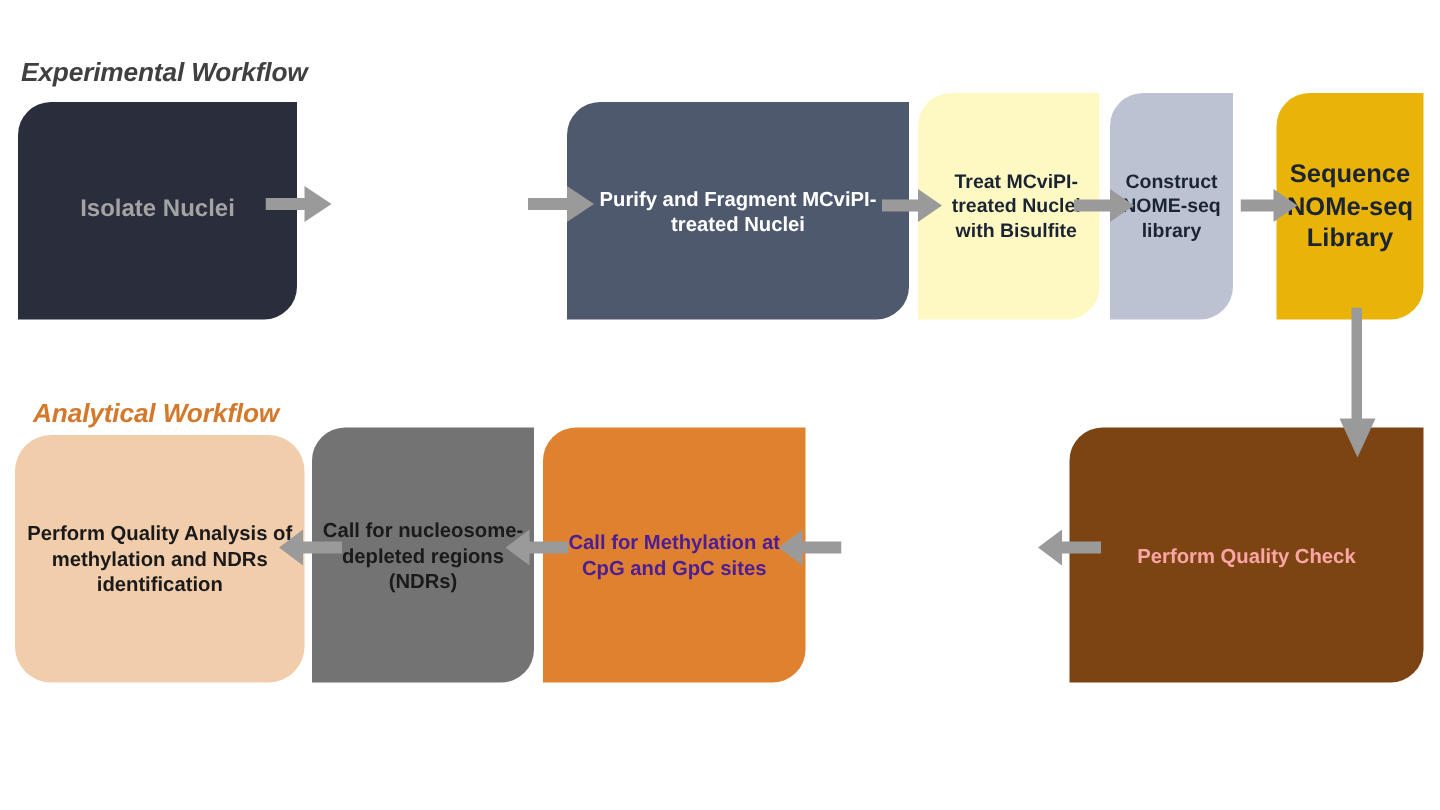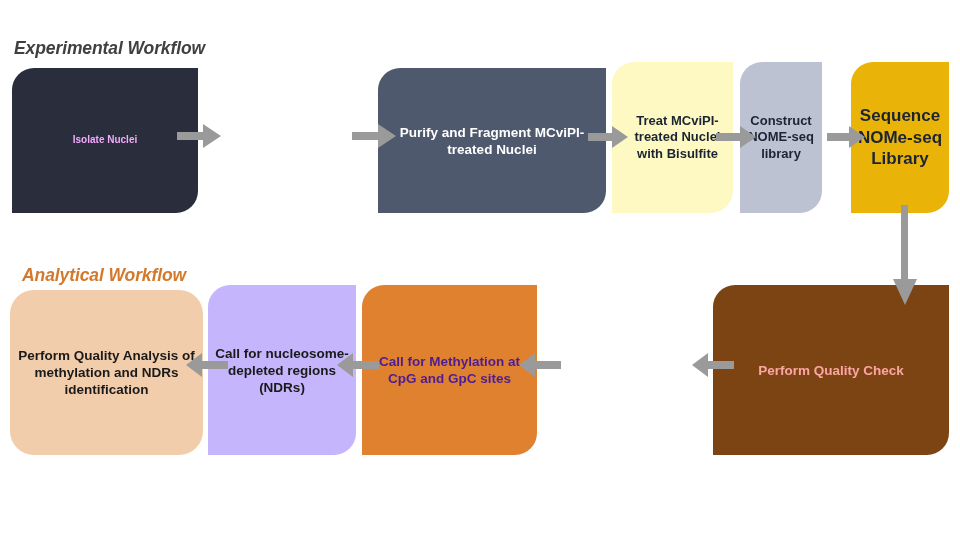--- a/index.html
+++ b/index.html
@@ -72,21 +72,21 @@
 </style>
 </head>
 <body>
 
 <div id="canvas">
 
   <div class="section-title" id="title-experimental">Experimental Workflow</div>
 
   <div class="section-title" id="title-analytical">Analytical Workflow</div>
 
-  <div class="node" id="node-exp-0" style="left:12px; top:68px; width:186px; height:145px; background:#292d3c; color:#f0abfc; font-size:10px;">
+  <div class="node" id="node-exp-0" style="left:12px; top:68px; width:186px; height:145px; background:#292d3c; color:#a3a3a3; font-size:16px;">
     <span>Isolate Nuclei</span>
   </div>
 
 
   <div class="node" id="node-exp-2" style="left:378px; top:68px; width:228px; height:145px; background:#4e596e; color:#ffffff; font-size:13.5px;">
     <span>Purify and Fragment MCviPI-treated Nuclei</span>
   </div>
 
   <div class="node" id="node-exp-3" style="left:612px; top:62px; width:121px; height:151px; background:#fef9c3; color:#1b2433; font-size:13px;padding-left:16px;">
     <span>Treat MCviPI-treated Nuclei with Bisulfite</span>
@@ -97,21 +97,21 @@
   </div>
 
   <div class="node" id="node-exp-5" style="left:851px; top:62px; width:98px; height:151px; background:#eab308; color:#1b2433; font-size:17px;">
     <span>Sequence NOMe-seq Library</span>
   </div>
 
   <div class="node" id="node-ana-0" style="left:10px; top:290px; width:193px; height:165px; background:#f2cdab; color:#1a1a1a; font-size:13.5px;border-radius:24px;">
     <span>Perform Quality Analysis of methylation and NDRs identification</span>
   </div>
 
-  <div class="node" id="node-ana-1" style="left:208px; top:285px; width:148px; height:170px; background:#c4b5fd; color:#1a1a1a; font-size:13.5px;">
+  <div class="node" id="node-ana-1" style="left:208px; top:285px; width:148px; height:170px; background:#737373; color:#1a1a1a; font-size:13.5px;">
     <span>Call for nucleosome-depleted regions (NDRs)</span>
   </div>
 
   <div class="node" id="node-ana-2" style="left:362px; top:285px; width:175px; height:170px; background:#e0812f; color:#4c1d95; font-size:13.5px;">
     <span>Call for Methylation at CpG and GpC sites</span>
   </div>
 
 
   <div class="node" id="node-ana-4" style="left:713px; top:285px; width:236px; height:170px; background:#7d4413; color:#fca5a5; font-size:13.5px;">
     <span>Perform Quality Check</span>

